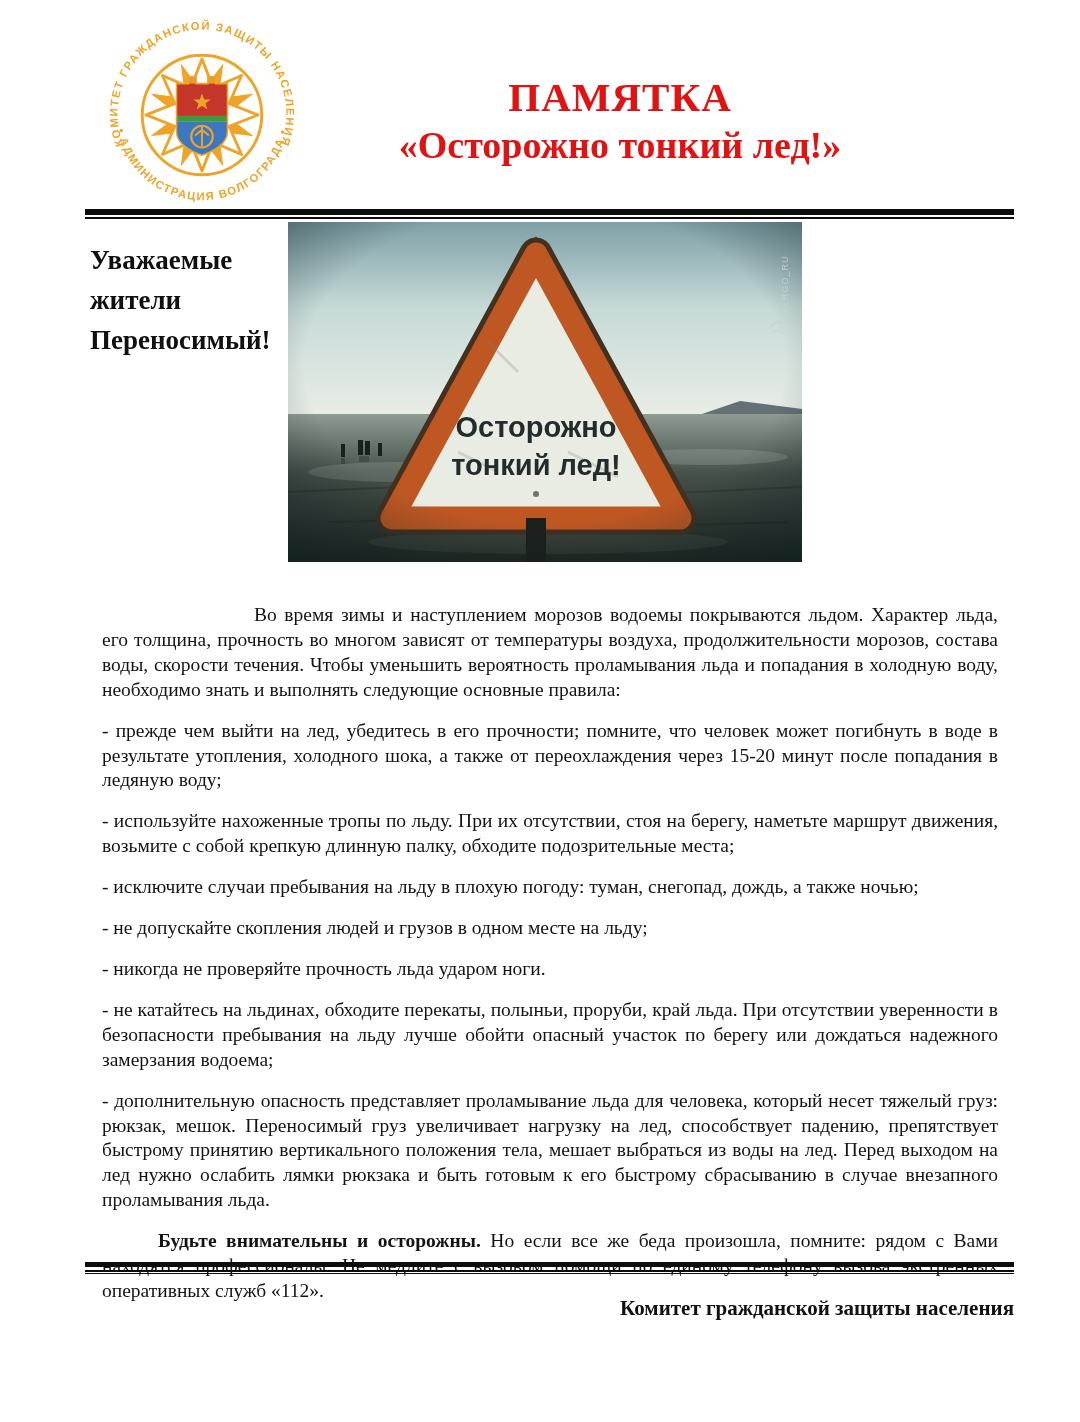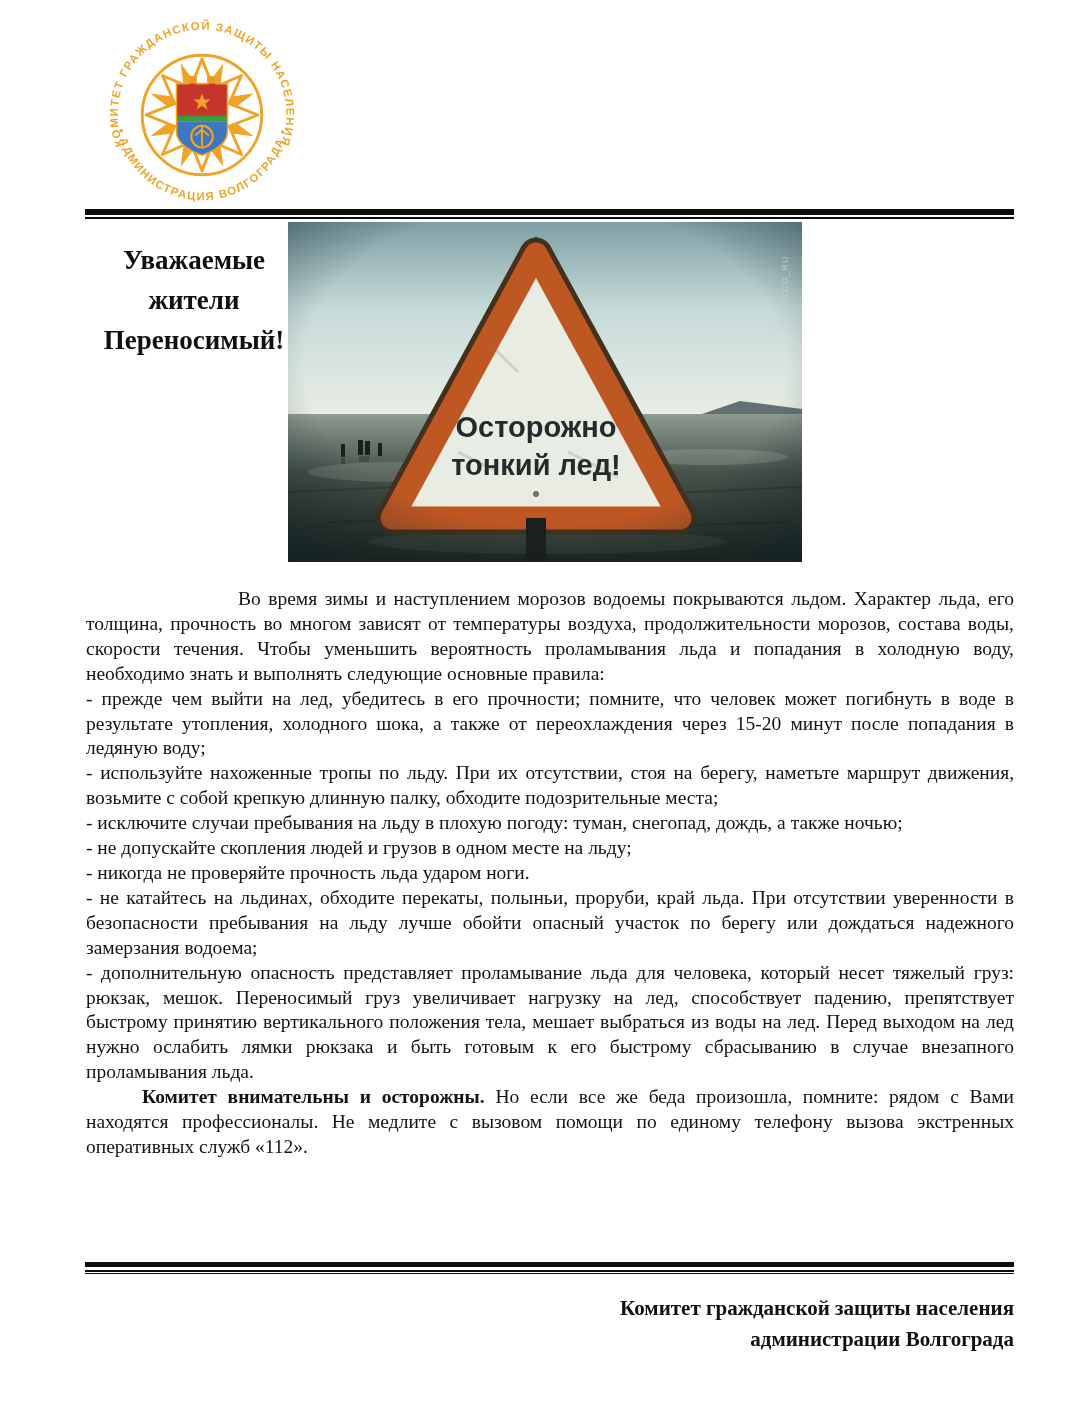--- a/index.html
+++ b/index.html
@@ -23,32 +23,32 @@
   .sep-top{top:209px;}
   .sep-bottom{top:1262px;}
   .sep .thick{height:6px;background:#0d0d0d;}
   .sep .gap2{height:2px;}
   .sep .gap3{height:3px;}
   .sep .thin{height:2px;background:#0d0d0d;}
   .sep .hair{height:1px;background:#0d0d0d;margin-top:1px;}
   
   .greeting{
     position:absolute;left:90px;top:240px;width:208px;
-    text-align:center;font-weight:bold;font-size:27px;line-height:40px;color:#101010;
+    text-align:left;font-weight:bold;font-size:27px;line-height:40px;color:#101010;
   }
   .greeting span{display:block;}
   
   .photo{position:absolute;left:288px;top:222px;width:514px;height:340px;}
   
   .bodytext{
     position:absolute;left:86px;top:587px;width:928px;
     font-size:19.5px;line-height:24.9px;color:#131313;
     text-align:justify;
   }
-  .bodytext p{margin:0;}
+  .bodytext p{margin:16px;}
   .p-indent{text-indent:152px;}
   .p-final{text-indent:56px;}
   .p-final b{font-weight:bold;}
   
   .footer{
     position:absolute;right:66px;top:1293px;width:700px;
     text-align:right;font-weight:bold;font-size:21px;line-height:31px;color:#111111;
   }
   .footer span{display:block;}
 </style>
@@ -87,20 +87,24 @@
           <rect x="106" y="62" width="8" height="7" fill="#EFA428" opacity="0.9"></rect>
         </g>
         <path d="M74,69 L74,118 C74,130 88,138 100,142 C112,138 126,130 126,118 L126,69 L114,69 L114,62 L106,62 L106,69 L94,69 L94,62 L86,62 L86,69 Z" fill="none" stroke="#EFA428" stroke-width="1.6"></path>
         <path fill="#EFA428" d="M100,79 L102.2,85.2 L108.8,85.3 L103.5,89.2 L105.5,95.5 L100,91.6 L94.5,95.5 L96.5,89.2 L91.2,85.3 L97.8,85.2 Z"></path>
         <circle cx="100" cy="123" r="11" fill="none" stroke="#EFA428" stroke-width="2.2"></circle>
         <path d="M100,113 L100,133 M93,122 L100,116 L107,122" fill="none" stroke="#EFA428" stroke-width="2"></path>
       </g>
     </svg>
   </div>
 
+  <div class="title-block">
+    <div class="title-line1">ПАМЯТКА</div>
+    <div class="title-line2">«Осторожно тонкий лед!»</div>
+  </div>
 
   <div class="sep sep-top">
     <div class="thick"></div>
       <div class="gap2"></div>
       <div class="thin"></div>
   </div>
 
   <div class="greeting">
     <span>Уважаемые</span>
     <span>жители</span>
@@ -166,28 +170,27 @@
 
   <div class="bodytext">
     <p class="p-indent">Во время  зимы и наступлением морозов водоемы покрываются льдом. Характер льда, его толщина, прочность во многом зависят от температуры воздуха, продолжительности морозов, состава воды, скорости течения. Чтобы уменьшить вероятность проламывания льда и попадания в холодную воду, необходимо знать и выполнять следующие основные правила:</p>
     <p>-  прежде чем выйти на лед, убедитесь в его прочности; помните, что человек может погибнуть в воде в результате утопления, холодного шока, а также от переохлаждения через 15-20 минут после попадания в ледяную воду;</p>
     <p>-  используйте нахоженные тропы по льду. При их отсутствии, стоя на берегу, наметьте маршрут движения, возьмите с собой крепкую длинную палку, обходите подозрительные места;</p>
     <p>-  исключите случаи пребывания на льду в плохую погоду: туман, снегопад, дождь, а также ночью;</p>
     <p>-  не допускайте скопления людей и грузов в одном месте на льду;</p>
     <p>-  никогда не проверяйте прочность льда ударом ноги.</p>
     <p>-  не катайтесь на льдинах, обходите перекаты, полыньи, проруби, край льда. При отсутствии уверенности в безопасности пребывания на льду лучше обойти опасный участок по берегу или дождаться надежного замерзания водоема;</p>
     <p>- дополнительную опасность представляет проламывание льда для человека, который несет тяжелый груз: рюкзак, мешок. Переносимый груз увеличивает нагрузку на лед, способствует падению, препятствует быстрому принятию вертикального положения тела, мешает выбраться из воды на лед. Перед выходом на лед нужно ослабить лямки рюкзака и быть готовым к его быстрому сбрасыванию в случае внезапного проламывания льда.</p>
-    <p class="p-final"><b>Комитет внимательны и осторожны.</b><span>  Но если все же беда произошла, помните: рядом с Вами находятся профессионалы. Не медлите с вызовом помощи по единому телефону вызова экстренных оперативных служб «112».</span></p>
+    <p class="p-final"><b>Будьте внимательны и осторожны.</b><span>  Но если все же беда произошла, помните: рядом с Вами находятся профессионалы. Не медлите с вызовом помощи по единому телефону вызова экстренных оперативных служб «112».</span></p>
   </div>
 
   <div class="sep sep-bottom">
     <div class="thick" style="height:5px;"></div>
       <div class="gap3"></div>
       <div class="thin"></div>
       <div class="hair"></div>
   </div>
 
   <div class="footer">
     <span>Комитет гражданской защиты населения</span>
-    <span>администрации Волгограда</span>
   </div>
 
 </div>
 
 </body></html>

